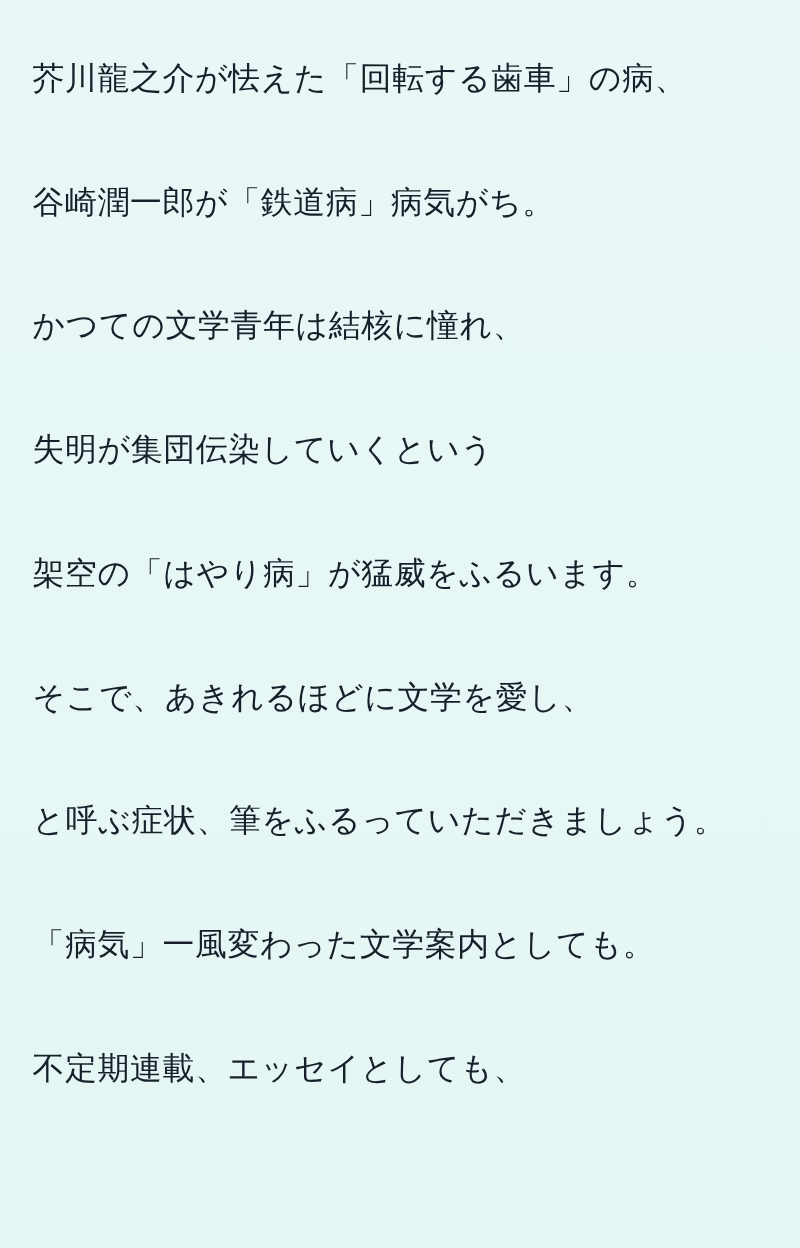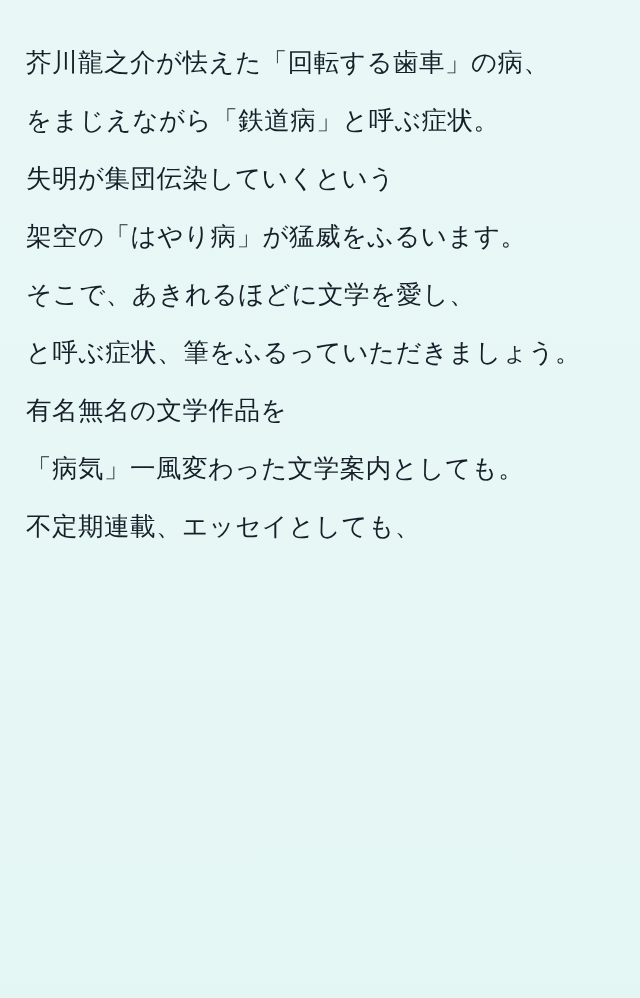--- a/index.html
+++ b/index.html
@@ -18,38 +18,39 @@
     height: 998px;
     box-sizing: border-box;
     background: linear-gradient(180deg, #e9f8f6 0%, #e4f6f4 100%);
     padding: 34px 22px 20px 26px;
     display: flex;
     flex-direction: column;
   }
   .para {
     display: flex;
     flex-direction: column;
+    gap: 41px;
   }
   .line {
     font-size: 25.5px;
     line-height: 58px;
     color: #17202a;
     letter-spacing: 0.5px;
     white-space: pre;
     font-weight: 400;
   }
 </style>
 </head>
 <body>
 
 <div class="page">
   <div class="para">
     <div class="line">芥川龍之介が怯えた「回転する歯車」の病、</div>
-    <div class="line">をまじえながら「鉄道病」と呼ぶ症状。</div>
+    <div class="line">谷崎潤一郎が「鉄道病」病気がち。</div>
+    <div class="line">かつての文学青年は結核に憧れ、</div>
     <div class="line">失明が集団伝染していくという</div>
     <div class="line">架空の「はやり病」が猛威をふるいます。</div>
     <div class="line">そこで、あきれるほどに文学を愛し、</div>
     <div class="line">と呼ぶ症状、筆をふるっていただきましょう。</div>
-    <div class="line">有名無名の文学作品を</div>
     <div class="line">「病気」一風変わった文学案内としても。</div>
     <div class="line">不定期連載、エッセイとしても、</div>
   </div>
 </div>
 
 </body></html>

